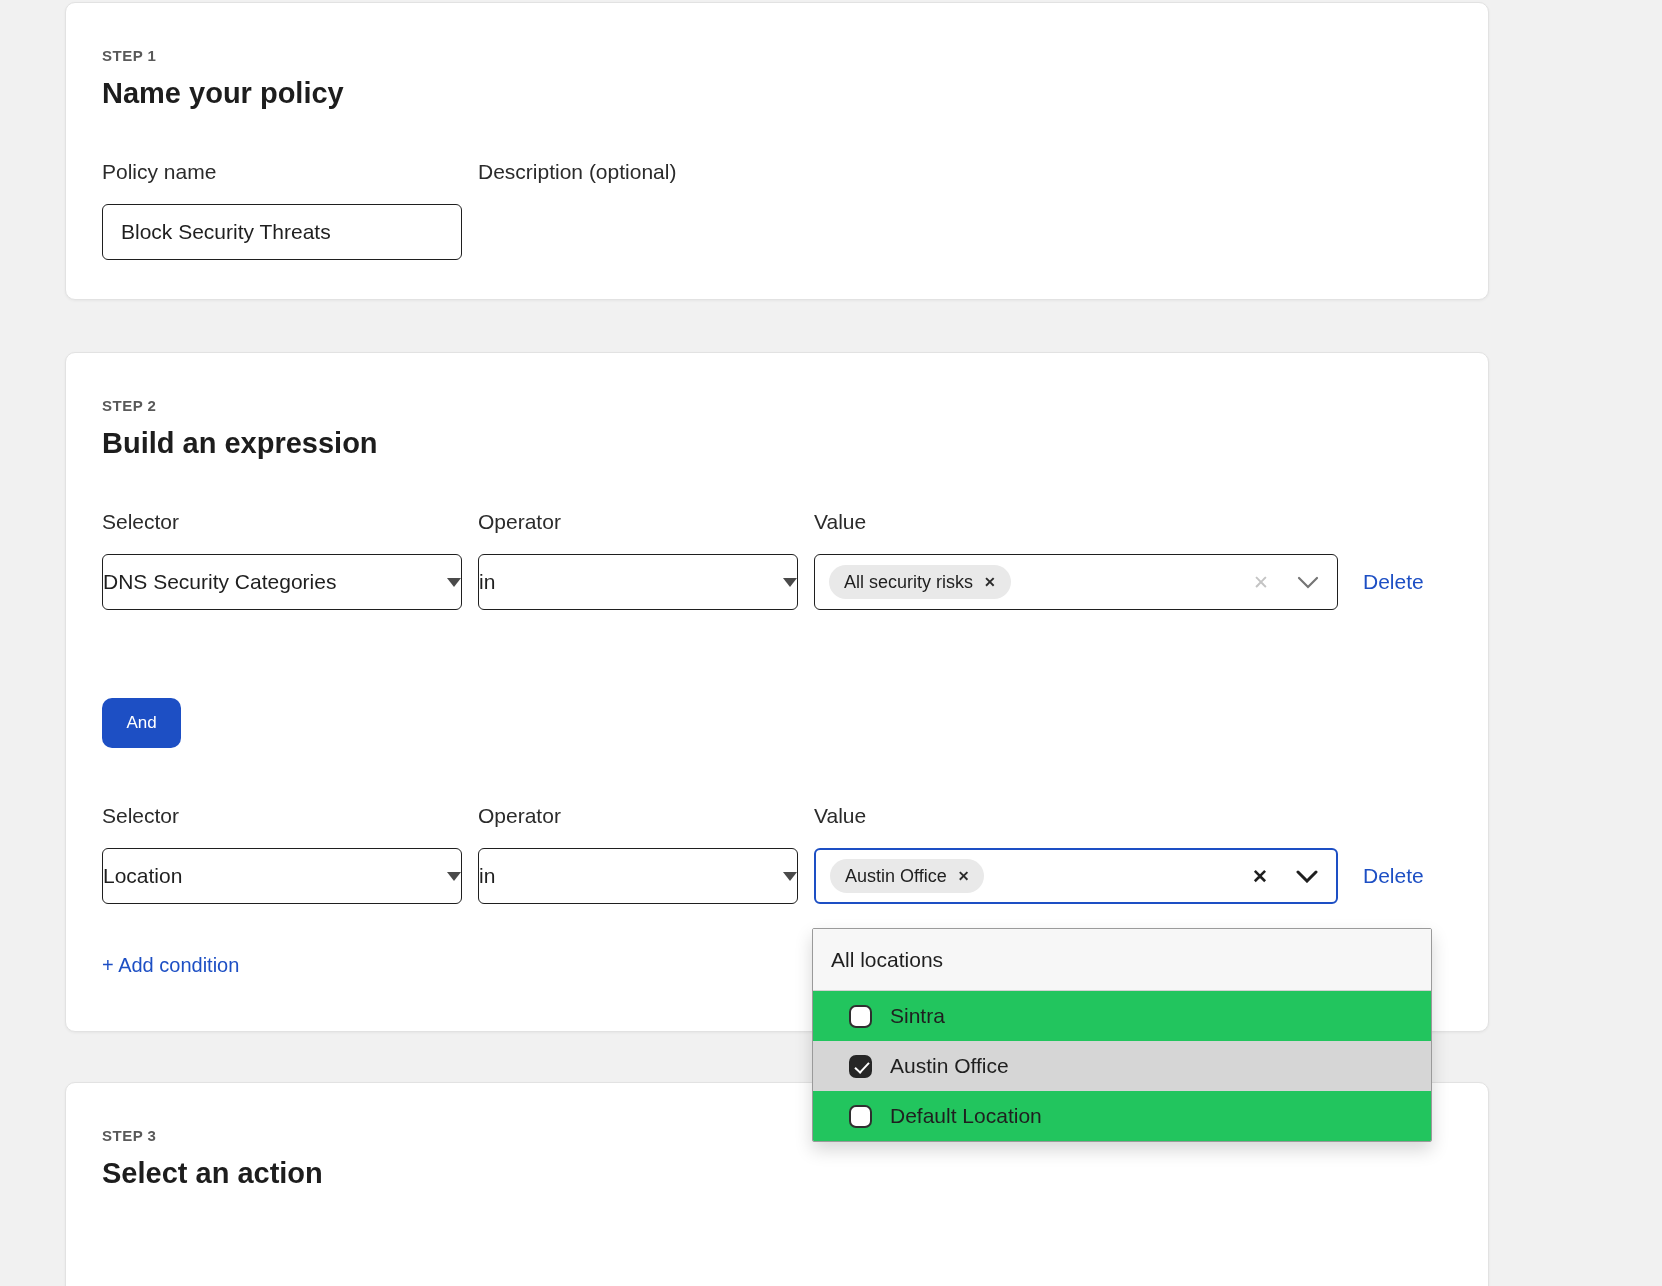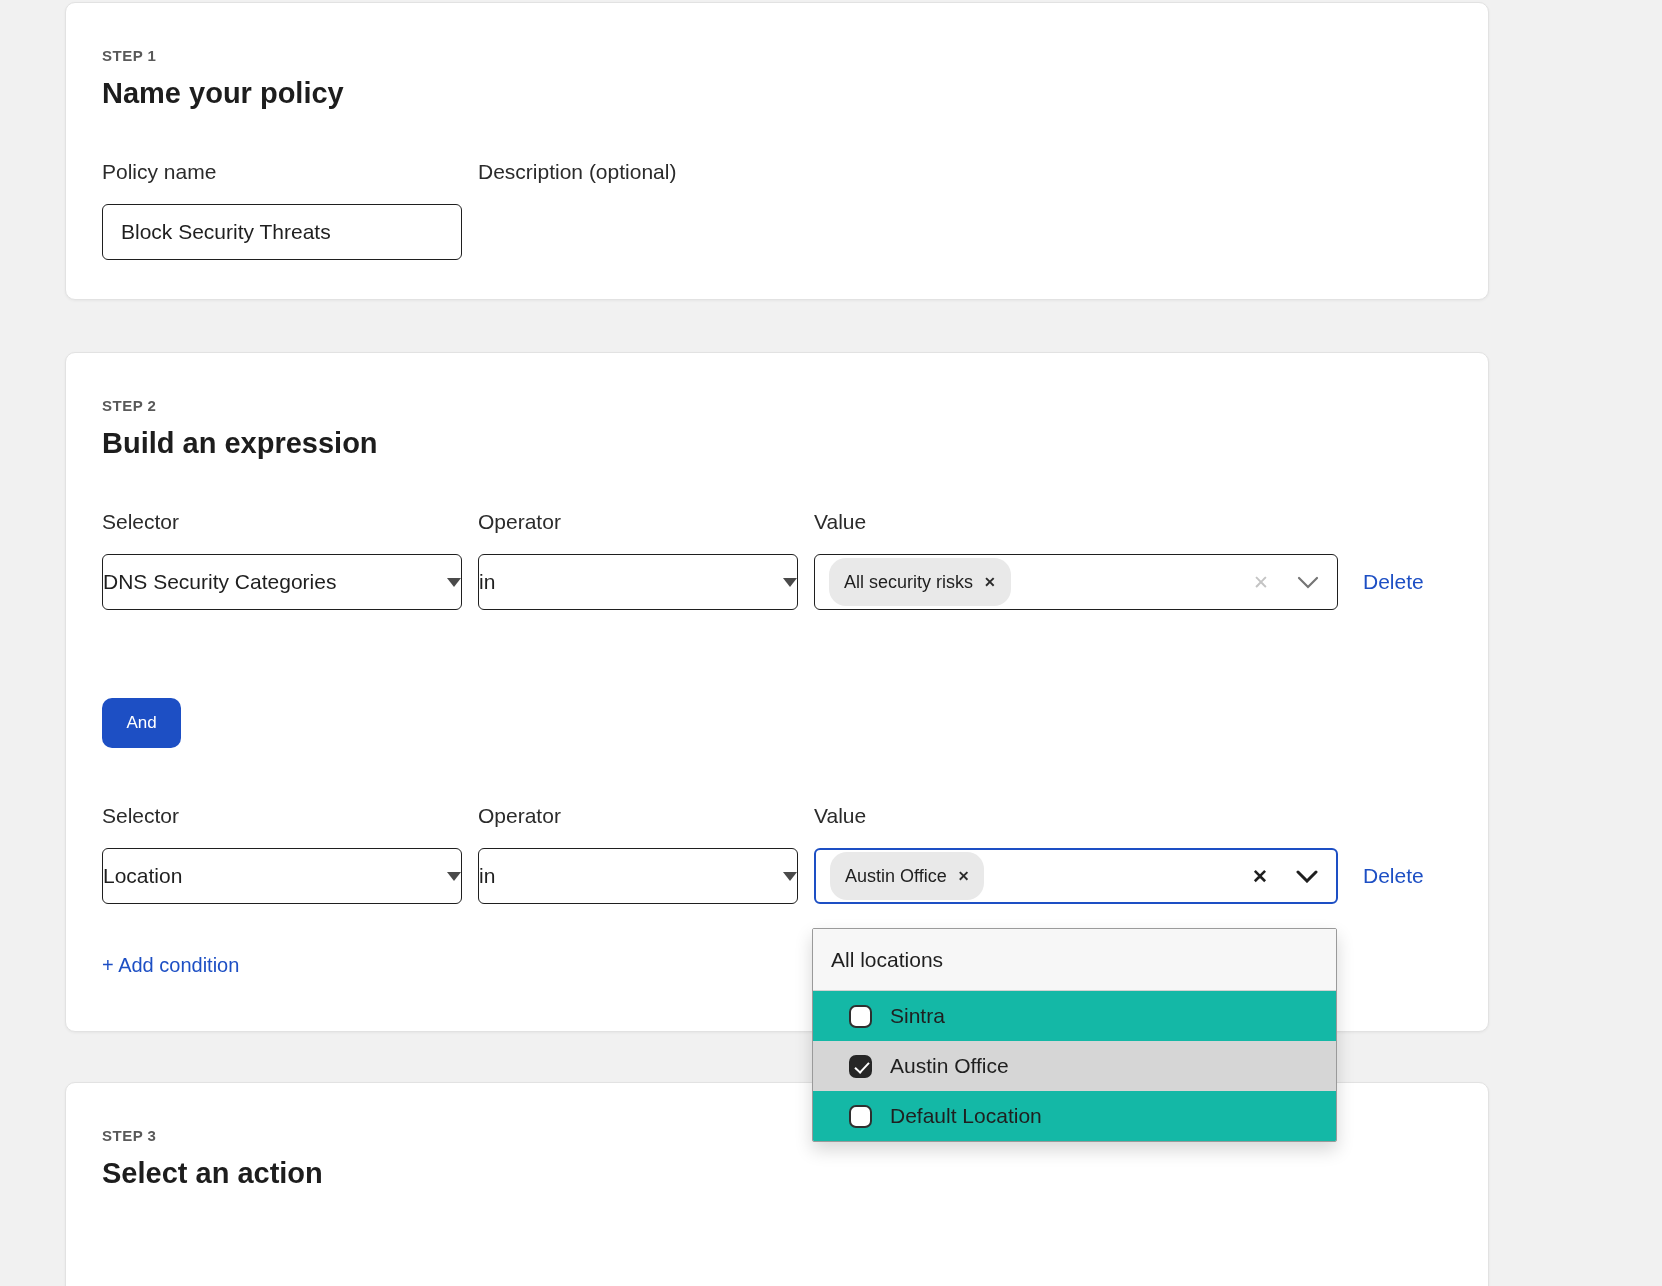--- a/index.html
+++ b/index.html
@@ -87,21 +87,21 @@
     border-radius: 6px;
     background: #fff;
     display: flex;
     align-items: center;
     padding: 0 18px 0 14px;
   }
   .value-field.focused { border: 2px solid #1d4fc4; }
   .tag {
     background: #e9e9e9;
     border-radius: 17px;
-    height: 48px;
+    height: 34px;
     display: inline-flex;
     align-items: center;
     gap: 11px;
     padding: 0 15px;
     font-size: 18px;
     color: #1f1f1f;
     white-space: nowrap;
   }
   .tag-x { font-size: 14px; font-weight: 700; color: #2b2b2b; cursor: pointer; }
   .spacer { flex: 1 1 auto; }
@@ -140,21 +140,21 @@
     font-size: 20px;
     color: #1d4fc4;
     text-decoration: none;
     cursor: pointer;
   }
 
   .loc-dropdown {
     position: absolute;
     left: 812px;
     top: 928px;
-    width: 525px;
+    width: 620px;
     background: #ffffff;
     border: 1px solid #9a9a9a;
     border-radius: 2px;
     box-shadow: 0 8px 18px rgba(0,0,0,0.16);
     z-index: 20;
     overflow: hidden;
   }
   .dd-header {
     height: 62px;
     display: flex;
@@ -166,21 +166,21 @@
     border-bottom: 1px solid #d2d2d2;
     cursor: pointer;
   }
   .dd-option {
     height: 50px;
     display: flex;
     align-items: center;
     gap: 18px;
     padding-left: 36px;
     font-size: 21px;
-    background: #14b8a6;
+    background: #22c55e;
     cursor: pointer;
   }
   .dd-option.selected { background: #d6d6d6; }
   .checkbox {
     width: 23px;
     height: 23px;
     flex: 0 0 23px;
     border: 2px solid #2f2f2f;
     border-radius: 7px;
     background: #ffffff;

